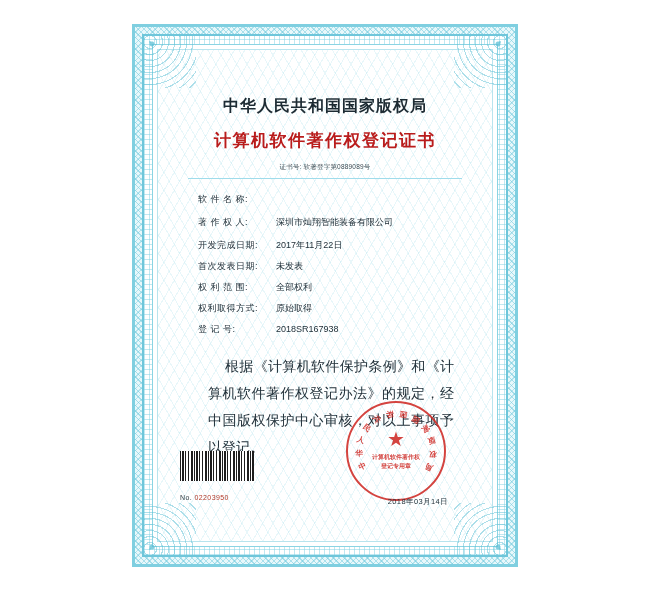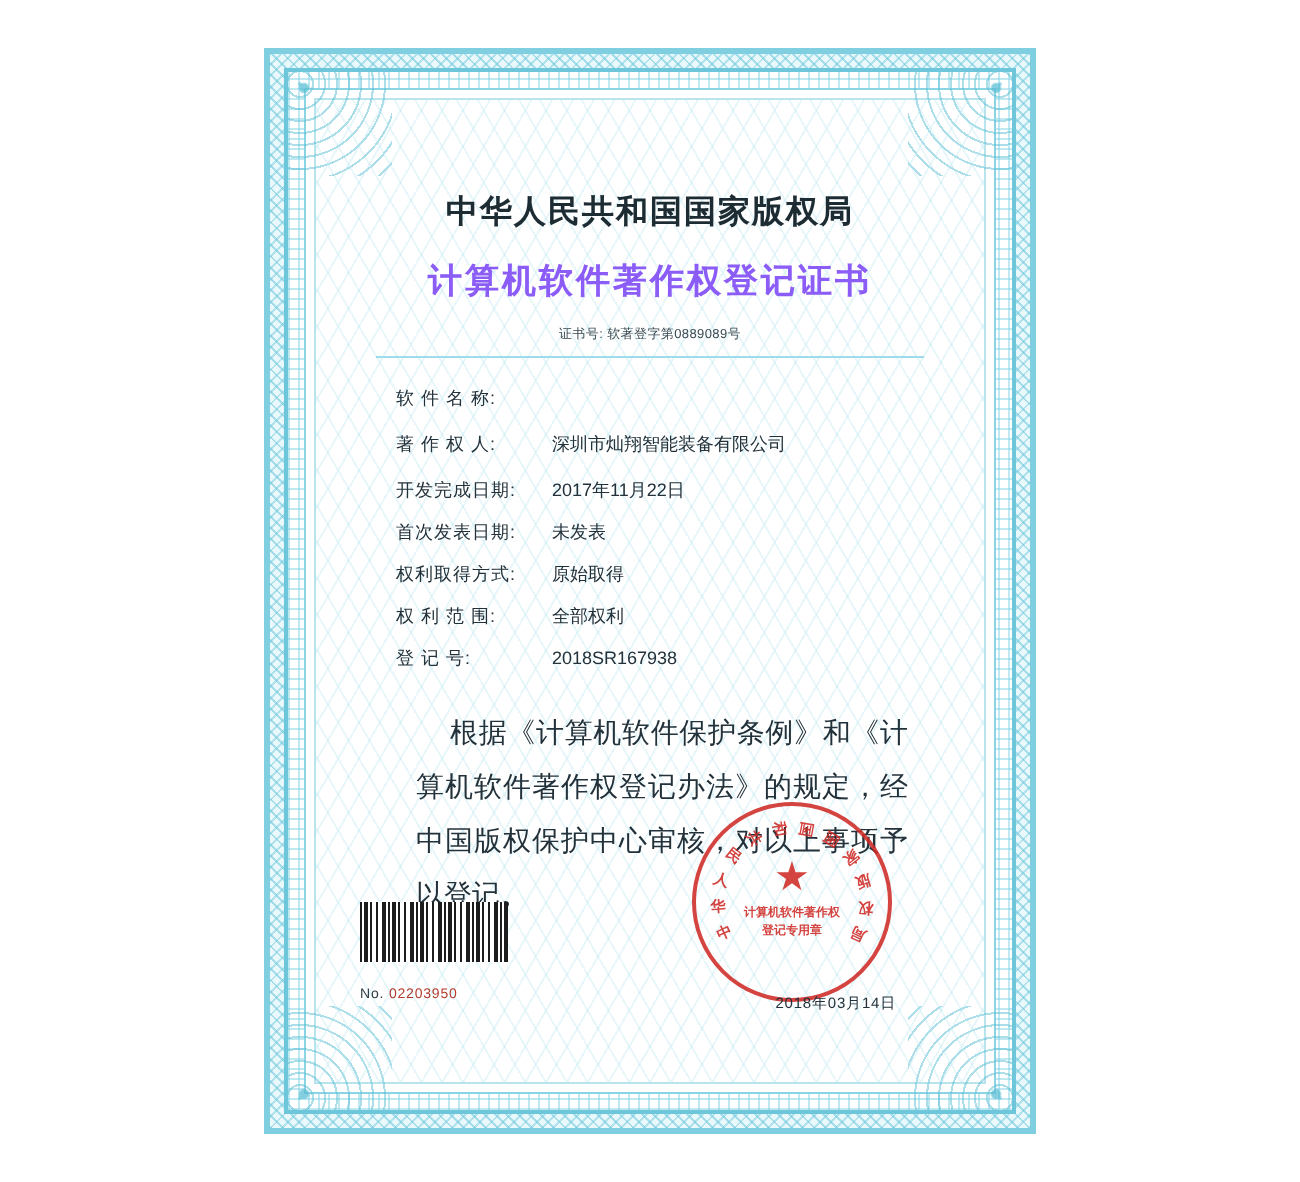--- a/index.html
+++ b/index.html
@@ -102,21 +102,21 @@
     letter-spacing: 1px;
     color: #1d2b33;
     margin-top: 42px;
   }
   .title-sub {
     text-align: center;
     font-family: "DejaVu Sans", sans-serif;
     font-size: 17px;
     font-weight: bold;
     letter-spacing: 1.5px;
-    color: #8b5cf6;
+    color: #b91c1c;
     margin-top: 12px;
   }
   .cert-no-line {
     text-align: center;
     font-size: 6.5px;
     color: #3b4a52;
     margin-top: 11px;
     letter-spacing: 0.2px;
   }
   .divider {
@@ -283,27 +283,27 @@
           <div class="field-label">开发完成日期:</div>
           <div class="field-value">2017年11月22日</div>
         </div>
 
         <div class="field-row tight">
           <div class="field-label">首次发表日期:</div>
           <div class="field-value">未发表</div>
         </div>
 
         <div class="field-row tight">
+          <div class="field-label">权 利 范 围:</div>
+          <div class="field-value">全部权利</div>
+        </div>
+
+        <div class="field-row tight">
           <div class="field-label">权利取得方式:</div>
           <div class="field-value">原始取得</div>
-        </div>
-
-        <div class="field-row tight">
-          <div class="field-label">权 利 范 围:</div>
-          <div class="field-value">全部权利</div>
         </div>
 
         <div class="field-row tight">
           <div class="field-label">登 记 号:</div>
           <div class="field-value">2018SR167938</div>
         </div>
 
       </div>
 
       <div class="paragraph">根据《计算机软件保护条例》和《计算机软件著作权登记办法》的规定，经中国版权保护中心审核，对以上事项予以登记。</div>

